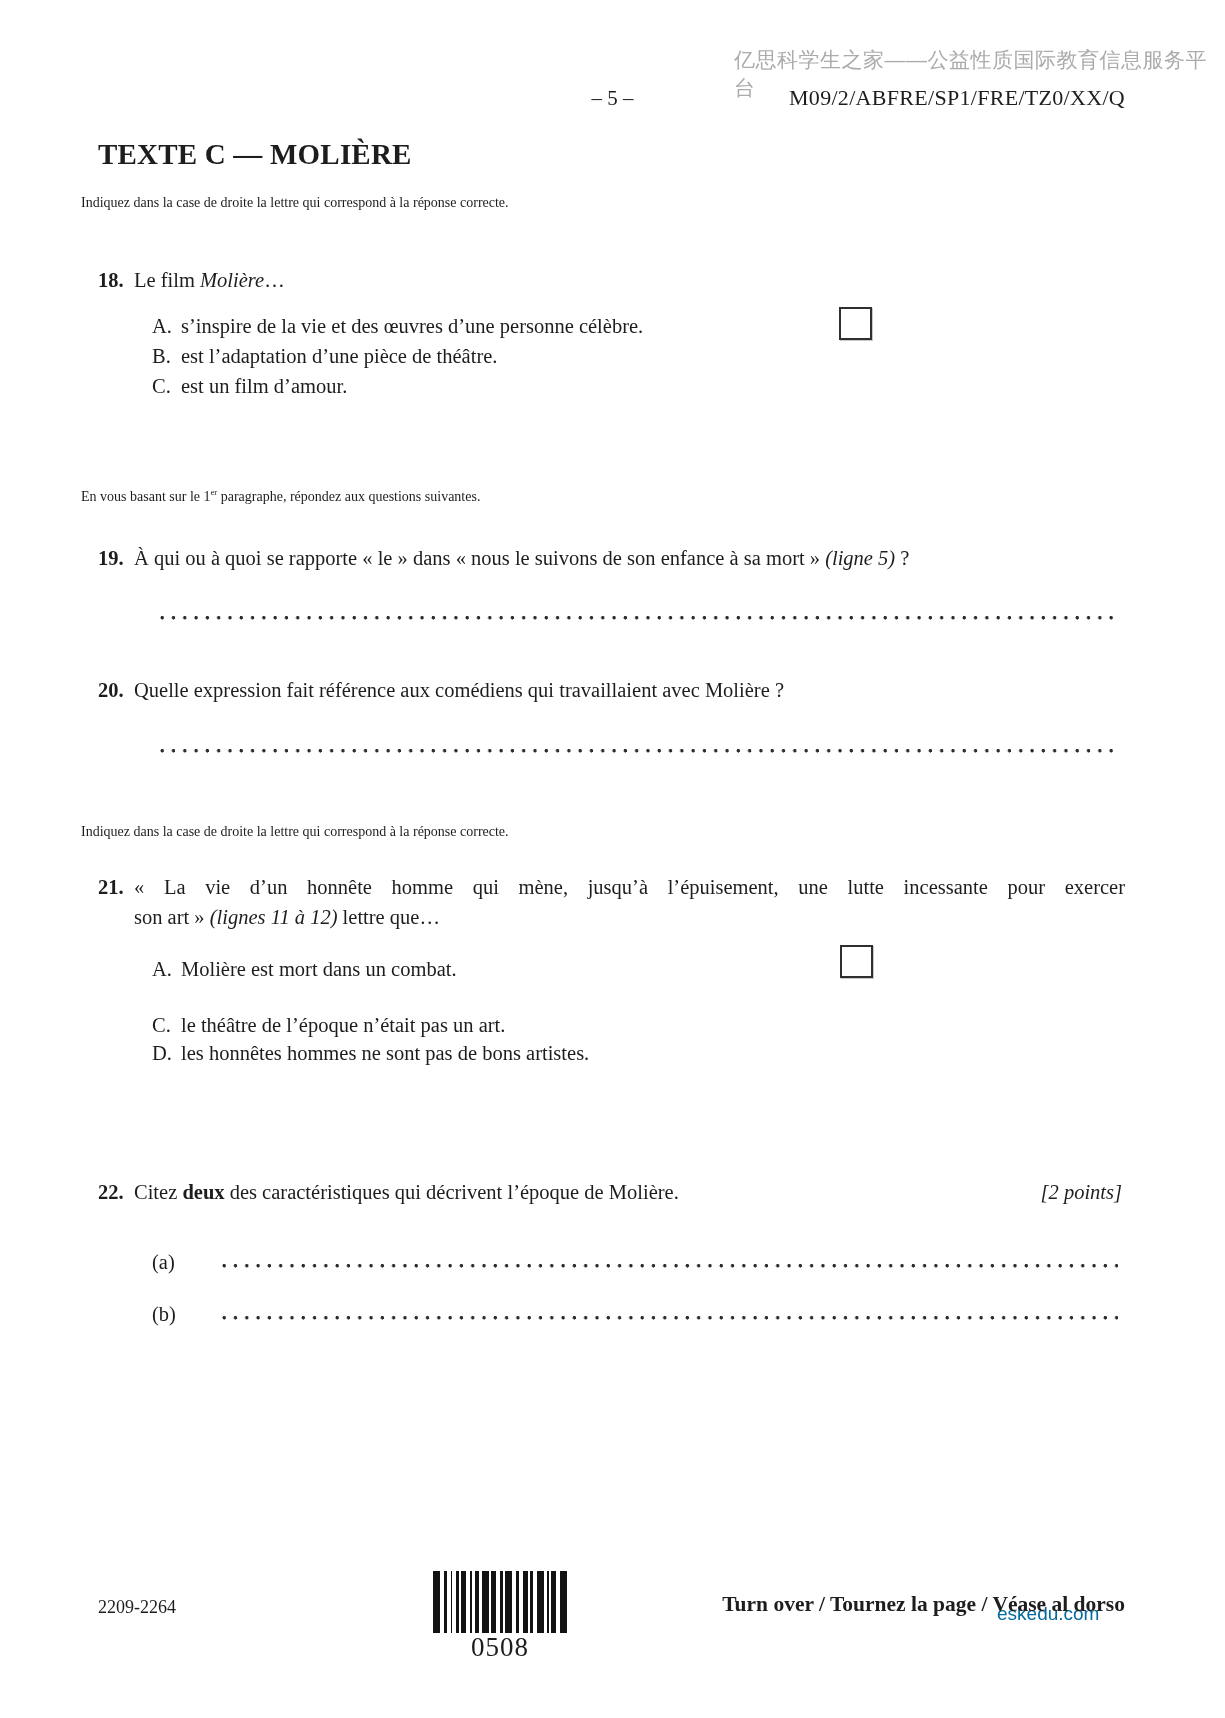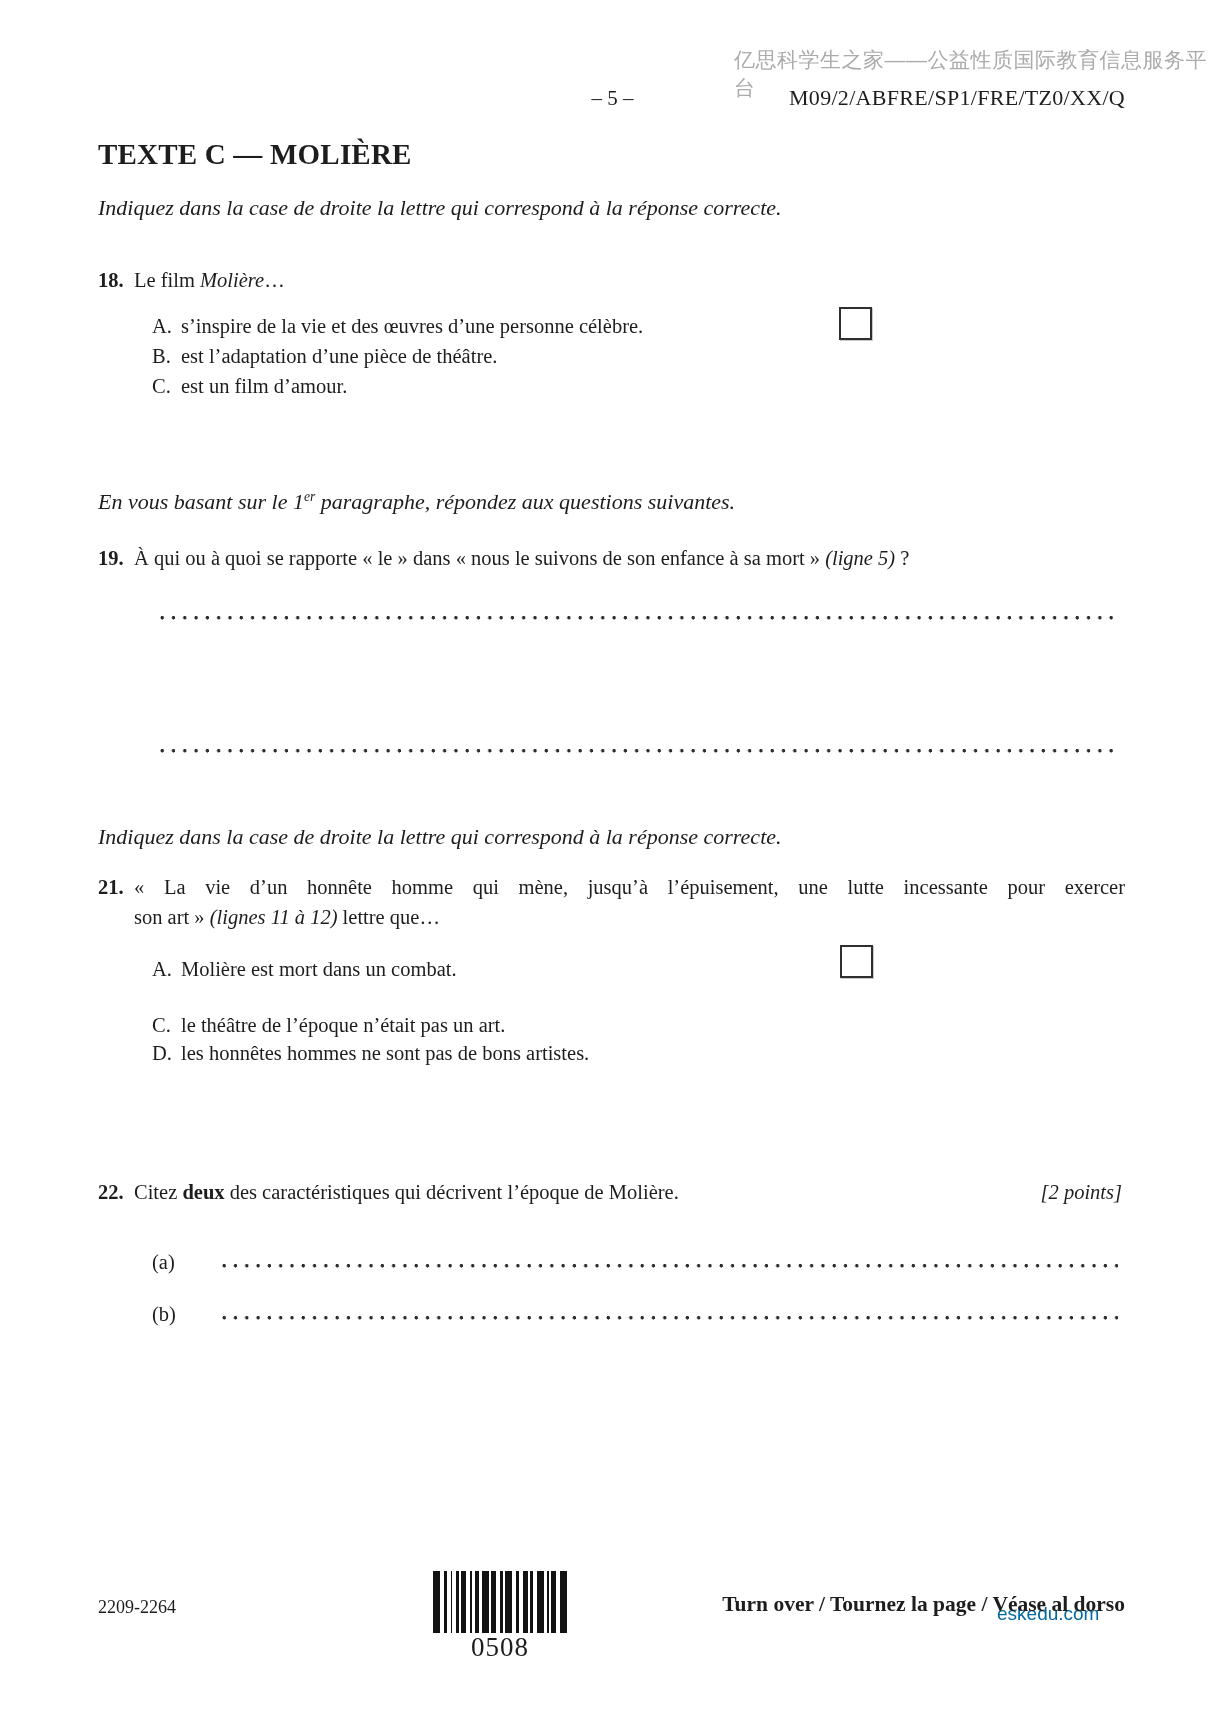--- a/index.html
+++ b/index.html
@@ -15,21 +15,21 @@
   }
   .abs{position:absolute;}
   .site-banner{
     left:710px;top:46px;
     font-family:"Liberation Sans", sans-serif;
     font-size:21px;color:#ababab;letter-spacing:.5px;margin-left:24px;
   }
   .page-number{left:0;right:0;top:86px;text-align:center;font-size:21px;}
   .paper-code{right:100px;top:85px;font-size:22px;letter-spacing:.3px;}
   .doc-title{left:98px;top:138px;font-weight:bold;font-size:29px;letter-spacing:.2px;}
-  .instr{left:98px;font-style:italic;font-size:22px;}
+  .instr{left:81px;font-size:14px;}
   .q-row{left:98px;white-space:nowrap;}
   .qnum{display:inline-block;width:36px;font-weight:bold;}
   .opt-row{left:152px;white-space:nowrap;}
   .opt-letter{display:inline-block;width:29px;}
   .q21-just{
     display:inline-block;width:991px;
     text-align:justify;text-align-last:justify;
     white-space:normal;vertical-align:top;
   }
   .q21-line2{left:134px;}
@@ -89,20 +89,23 @@
   </div>
   <div class="abs answer-box" style="left:839px;top:307px"></div>
 
   <div class="abs instr" style="top:489px"><span>En vous basant sur le 1</span><sup>er</sup><span> paragraphe, répondez aux questions suivantes.</span></div>
 
   <div class="abs q-row" style="top:547px">
     <span class="qnum">19.</span><span><span>À qui ou à quoi se rapporte « le » dans « nous le suivons de son enfance à sa mort » </span><i>(ligne 5)</i><span> ?</span></span>
   </div>
   <div class="abs dots" style="left:160px;top:615px;width:958px"></div>
 
+  <div class="abs q-row" style="top:679px">
+    <span class="qnum">20.</span><span><span>Quelle expression fait référence aux comédiens qui travaillaient avec Molière ?</span></span>
+  </div>
   <div class="abs dots" style="left:160px;top:748px;width:958px"></div>
 
   <div class="abs instr" style="top:824px">Indiquez dans la case de droite la lettre qui correspond à la réponse correcte.</div>
 
   <div class="abs q-row" style="top:876px">
     <span class="qnum">21.</span><span class="q21-just"><span>« La vie d’un honnête homme qui mène, jusqu’à l’épuisement, une lutte incessante pour exercer</span></span>
   </div>
   <div class="abs q21-line2" style="top:906px"><span>son art » </span><i>(lignes 11 à 12)</i><span> lettre que…</span></div>
   <div class="abs opt-row" style="top:958px">
     <span class="opt-letter">A.</span><span><span>Molière est mort dans un combat.</span></span>

